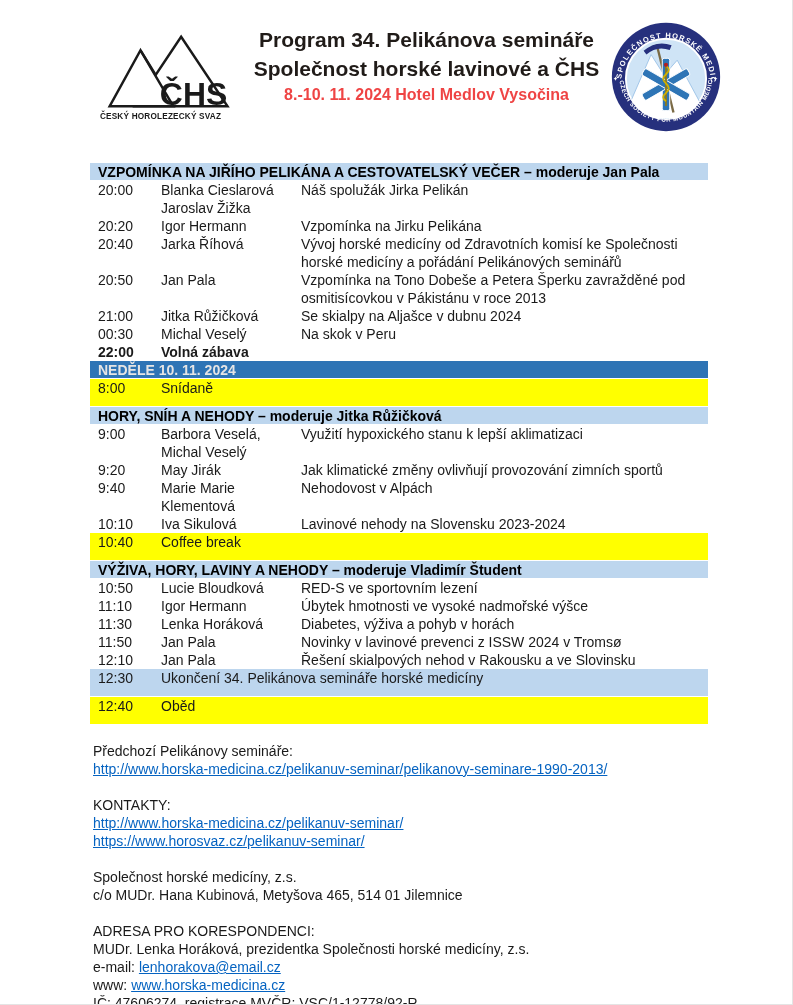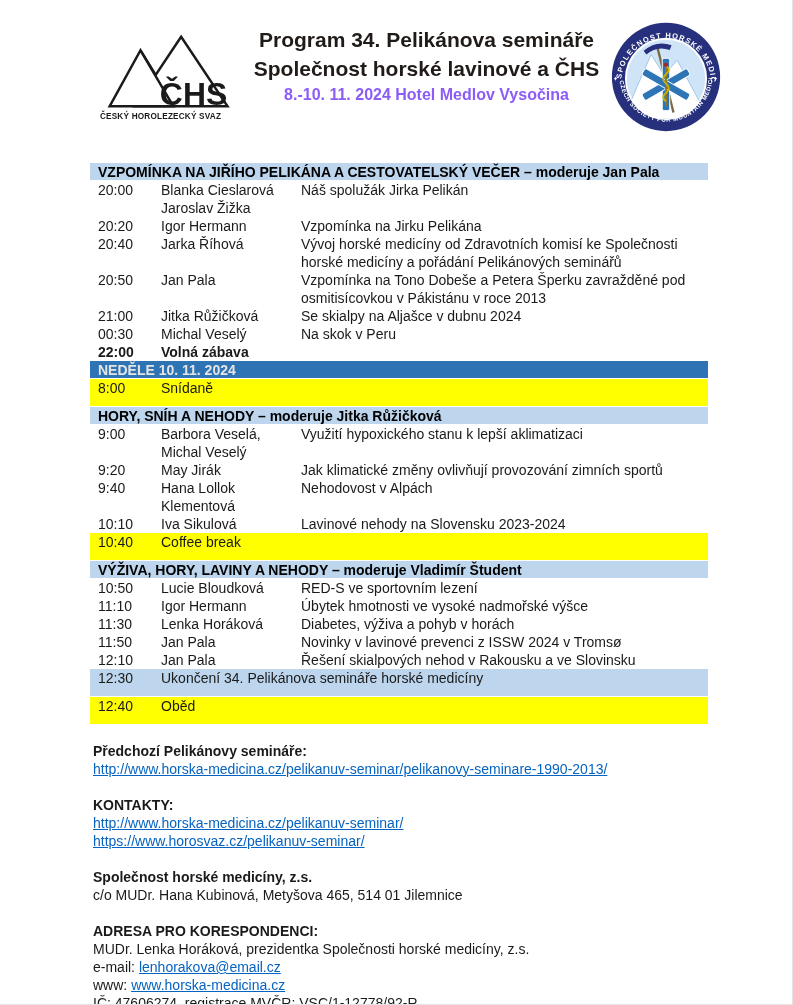--- a/index.html
+++ b/index.html
@@ -12,40 +12,40 @@
     box-sizing:border-box;
     font-family:"Liberation Sans","DejaVu Sans",sans-serif;
     color:#1a1a1a;
     overflow:hidden;
   }
   
   .header{display:flex;align-items:flex-start;padding:21px 70px 0 98px;}
   .chs-logo{width:145px;flex:none;margin-top:8px;}
   .titles{flex:1;text-align:center;padding-top:4px;}
   .title-main,.title-sub{font-size:21px;font-weight:bold;line-height:29px;color:#201b18;}
-  .title-date{font-size:16px;font-weight:bold;line-height:24px;color:#8b5cf6;}
+  .title-date{font-size:16px;font-weight:bold;line-height:24px;color:#ef4444;}
   .shm-logo{width:112px;height:112px;flex:none;}
   
   .schedule{margin:30px 0 0 90px;width:618px;font-size:14px;}
   .srow{line-height:18px;}
   .bar{height:18px;padding-left:8px;box-shadow:inset 0 -1px 0 #fff;box-sizing:border-box;}
   .section-row{background:var(--lightblue,#BDD6EE);font-weight:bold;color:#000;}
   .date-row{background:var(--darkblue,#2E74B5);font-weight:bold;color:#e5e5e5;}
   .label-row{display:flex;height:28px;box-shadow:inset 0 -1px 0 #fff;box-sizing:border-box;}
   .hl-yellow{background:var(--yellow,#FFFF00);}
   .hl-lightblue{background:var(--lightblue,#BDD6EE);}
   .item-row{display:flex;}
   .item-row.bold{font-weight:bold;}
   .t{width:63px;margin-left:8px;flex:none;}
   .s{width:140px;flex:none;}
   .c{flex:1;}
   
   .footer{margin:17px 0 0 93px;width:620px;font-size:14px;line-height:18px;}
   .fblock{margin-bottom:18px;}
-  .fheading{font-weight:bold;}
+  .fheading{font-weight:normal;}
   a.flink{color:var(--link,#0563C1);text-decoration:underline;cursor:pointer;}
   
   .logo-caption{font-size:8.5px;font-weight:bold;letter-spacing:.2px;}
   .logo-acronym{font-size:33px;font-weight:bold;}
   .ring-text{font-size:8px;font-weight:bold;letter-spacing:1.2px;fill:#fff;}
   .ring-text-sm{font-size:6.3px;font-weight:bold;letter-spacing:.7px;fill:#fff;}
 </style>
 </head>
 <body>
 
@@ -186,21 +186,21 @@
         <div class="s">
           <div class="line">May Jirák</div>
         </div>
         <div class="c">
           <div class="line">Jak klimatické změny ovlivňují provozování zimních sportů</div>
         </div>
       </div>
       <div class="srow item-row">
         <span class="t">9:40</span>
         <div class="s">
-          <div class="line">Hana Lollok</div>
+          <div class="line">Marie Marie</div>
           <div class="line">Klementová</div>
         </div>
         <div class="c">
           <div class="line">Nehodovost v Alpách</div>
         </div>
       </div>
       <div class="srow item-row">
         <span class="t">10:10</span>
         <div class="s">
           <div class="line">Iva Sikulová</div>

